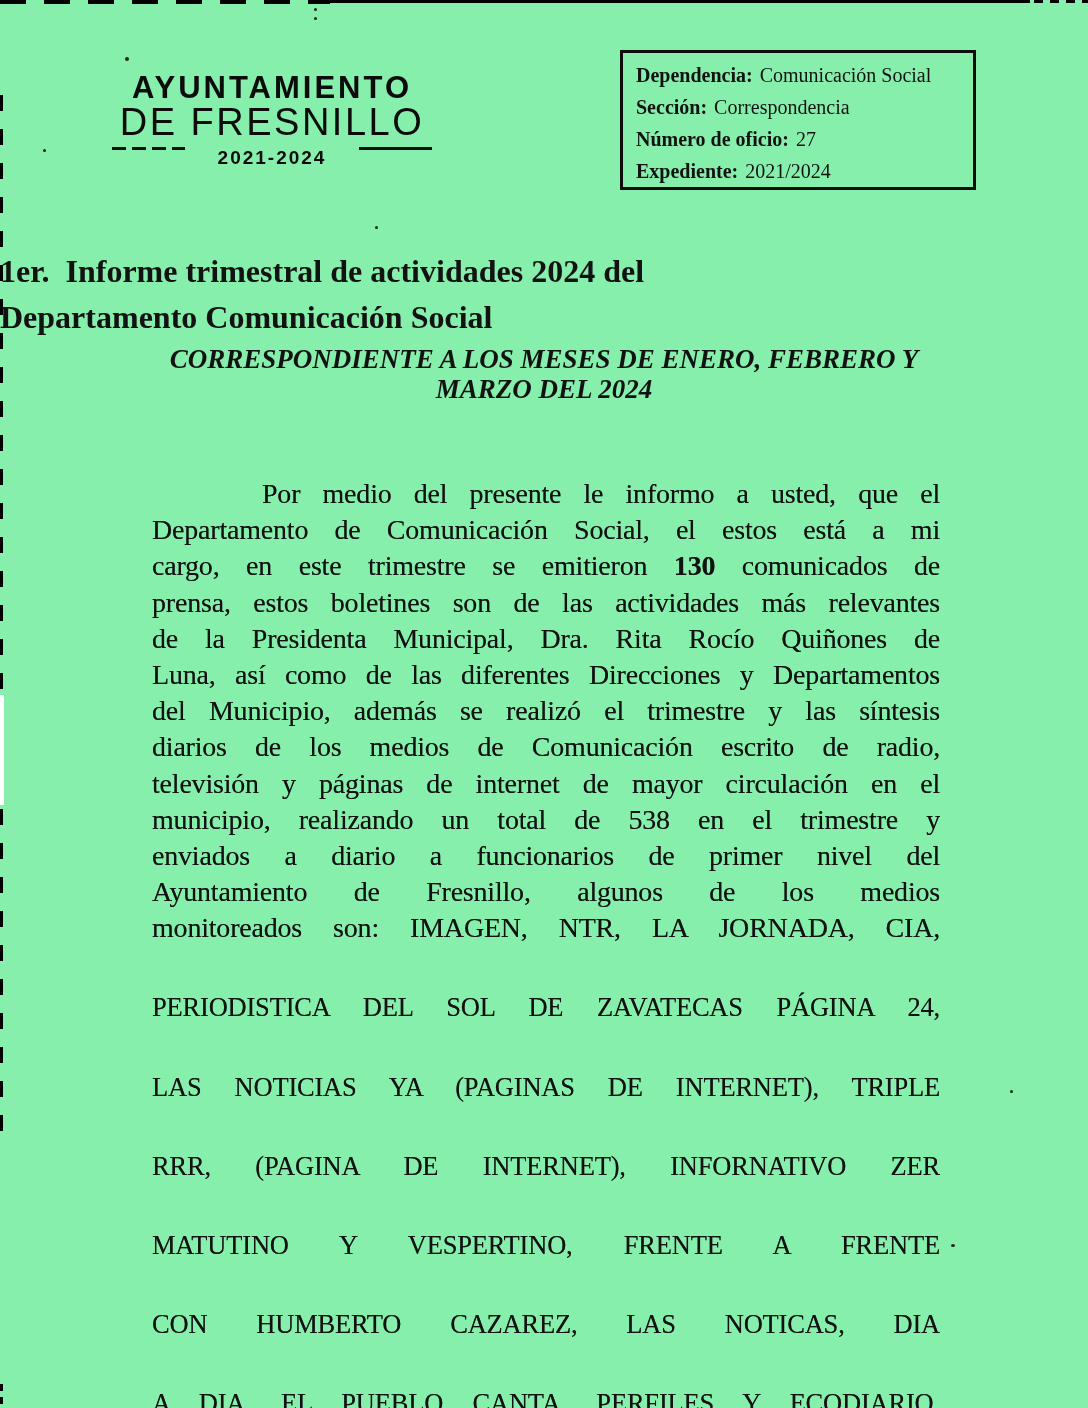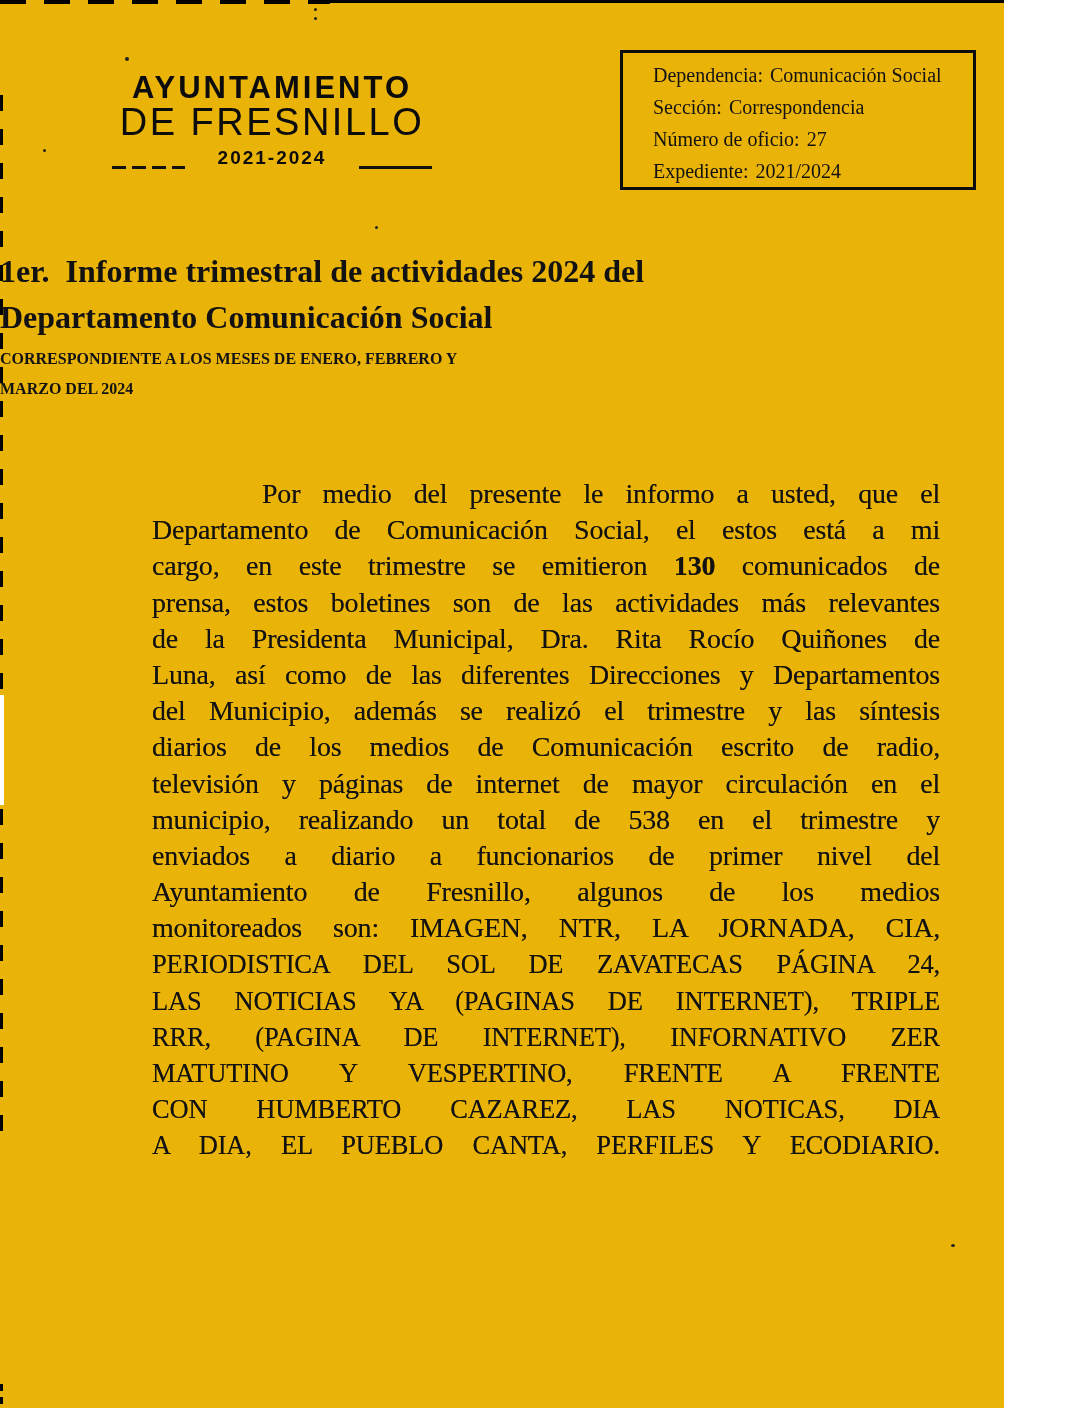--- a/index.html
+++ b/index.html
@@ -1,17 +1,17 @@
 <!DOCTYPE html>
 <html><head>
 <meta charset="utf-8">
 <style>
   html,body{margin:0;padding:0;background:#fff;}
   .page{
-    position:relative;width:1004px;height:1408px;background:#eab308;overflow:hidden;
+    position:relative;width:1088px;height:1408px;background:#86efac;overflow:hidden;
     font-family:"Liberation Serif","DejaVu Serif",serif;color:#121212;
   }
   
   .scan-top-a{position:absolute;left:0;top:0;width:330px;height:4px;
     background:repeating-linear-gradient(90deg,#000 0 26px,transparent 26px 44px);}
   .scan-top-b{position:absolute;left:330px;top:0;width:700px;height:3px;background:#000;}
   .scan-top-c{position:absolute;left:1034px;top:0;width:54px;height:3px;
     background:repeating-linear-gradient(90deg,#000 0 9px,transparent 9px 16px);}
   .scan-left{position:absolute;left:0;top:95px;width:3px;height:1040px;
     background:repeating-linear-gradient(180deg,#000 0 16px,transparent 16px 34px);}
@@ -23,42 +23,42 @@
   .speck.s2{left:125px;top:57px;width:4px;height:4px;}
   .speck.s3{left:43px;top:149px;width:3px;height:3px;}
   .speck.s4{left:375px;top:226px;width:3px;height:3px;}
   .speck.s5{left:1010px;top:1090px;width:3px;height:3px;}
   .speck.s6{left:951px;top:1244px;width:4px;height:3px;}
   
   .logo{position:absolute;left:112px;top:72px;width:320px;text-align:center;
     font-family:"Liberation Sans","DejaVu Sans",sans-serif;color:#0c0c0c;}
   .logo-line1{font-size:31px;font-weight:bold;letter-spacing:3px;line-height:32px;white-space:nowrap;}
   .logo-line2{font-size:38px;font-weight:normal;letter-spacing:2.5px;line-height:36px;white-space:nowrap;}
-  .logo-years{display:flex;align-items:flex-end;margin-top:7px;font-size:19px;font-weight:bold;letter-spacing:2px;gap:24px;}
+  .logo-years{display:flex;align-items:flex-start;margin-top:7px;font-size:19px;font-weight:bold;letter-spacing:2px;gap:24px;}
   .rule{height:3px;flex:1;}
   .rule-left{background:repeating-linear-gradient(90deg,#111 0 14px,transparent 14px 20px);margin-right:9px;}
   .rule-right{background:#111;margin-left:9px;}
   
   .header-box{position:absolute;left:620px;top:50px;width:356px;height:140px;
     border:3px solid #0d0d0d;box-sizing:border-box;padding:6px 6px 0 13px;font-size:20px;}
   .header-box .row{height:32px;line-height:32px;white-space:nowrap;}
-  .header-box .lbl{font-weight:normal;margin-left:17px;}
+  .header-box .lbl{font-weight:bold;}
   .header-box .val{margin-left:7px;}
   
   .title{position:absolute;left:0;top:248px;width:100%;text-align:left;
     font-weight:bold;font-size:32px;line-height:46px;}
-  .subtitle{position:absolute;left:0;top:344px;width:100%;
-    font-weight:bold;font-size:16px;line-height:30px;}
+  .subtitle{position:absolute;left:0;top:344px;width:100%;text-align:center;
+    font-weight:bold;font-size:27px;line-height:30px;font-style:italic;}
   
   .body-text{position:absolute;left:152px;top:452px;width:788px;font-size:28px;
     letter-spacing:-0.2px;text-shadow:0 0 0.5px rgba(0,0,0,0.55);}
   .line{height:36.2px;line-height:36.2px;text-align:justify;text-align-last:justify;
     overflow:hidden;white-space:normal;}
   .line.indent{padding-left:110px;box-sizing:border-box;margin-top:24px;}
-  .line.caps{font-size:26.5px;}
+  .line.caps{font-size:26.5px;margin-top:43px;}
   .line b{font-weight:bold;margin-top:8px;}
 </style>
 </head>
 <body>
 
 <div class="page">
 
   <div class="scan-top-a"></div>
   <div class="scan-top-b"></div>
   <div class="scan-top-c"></div>

